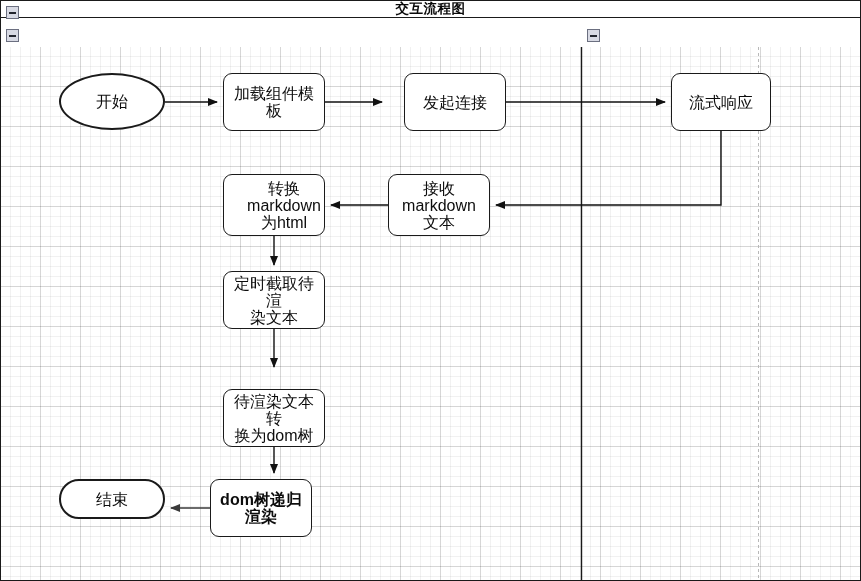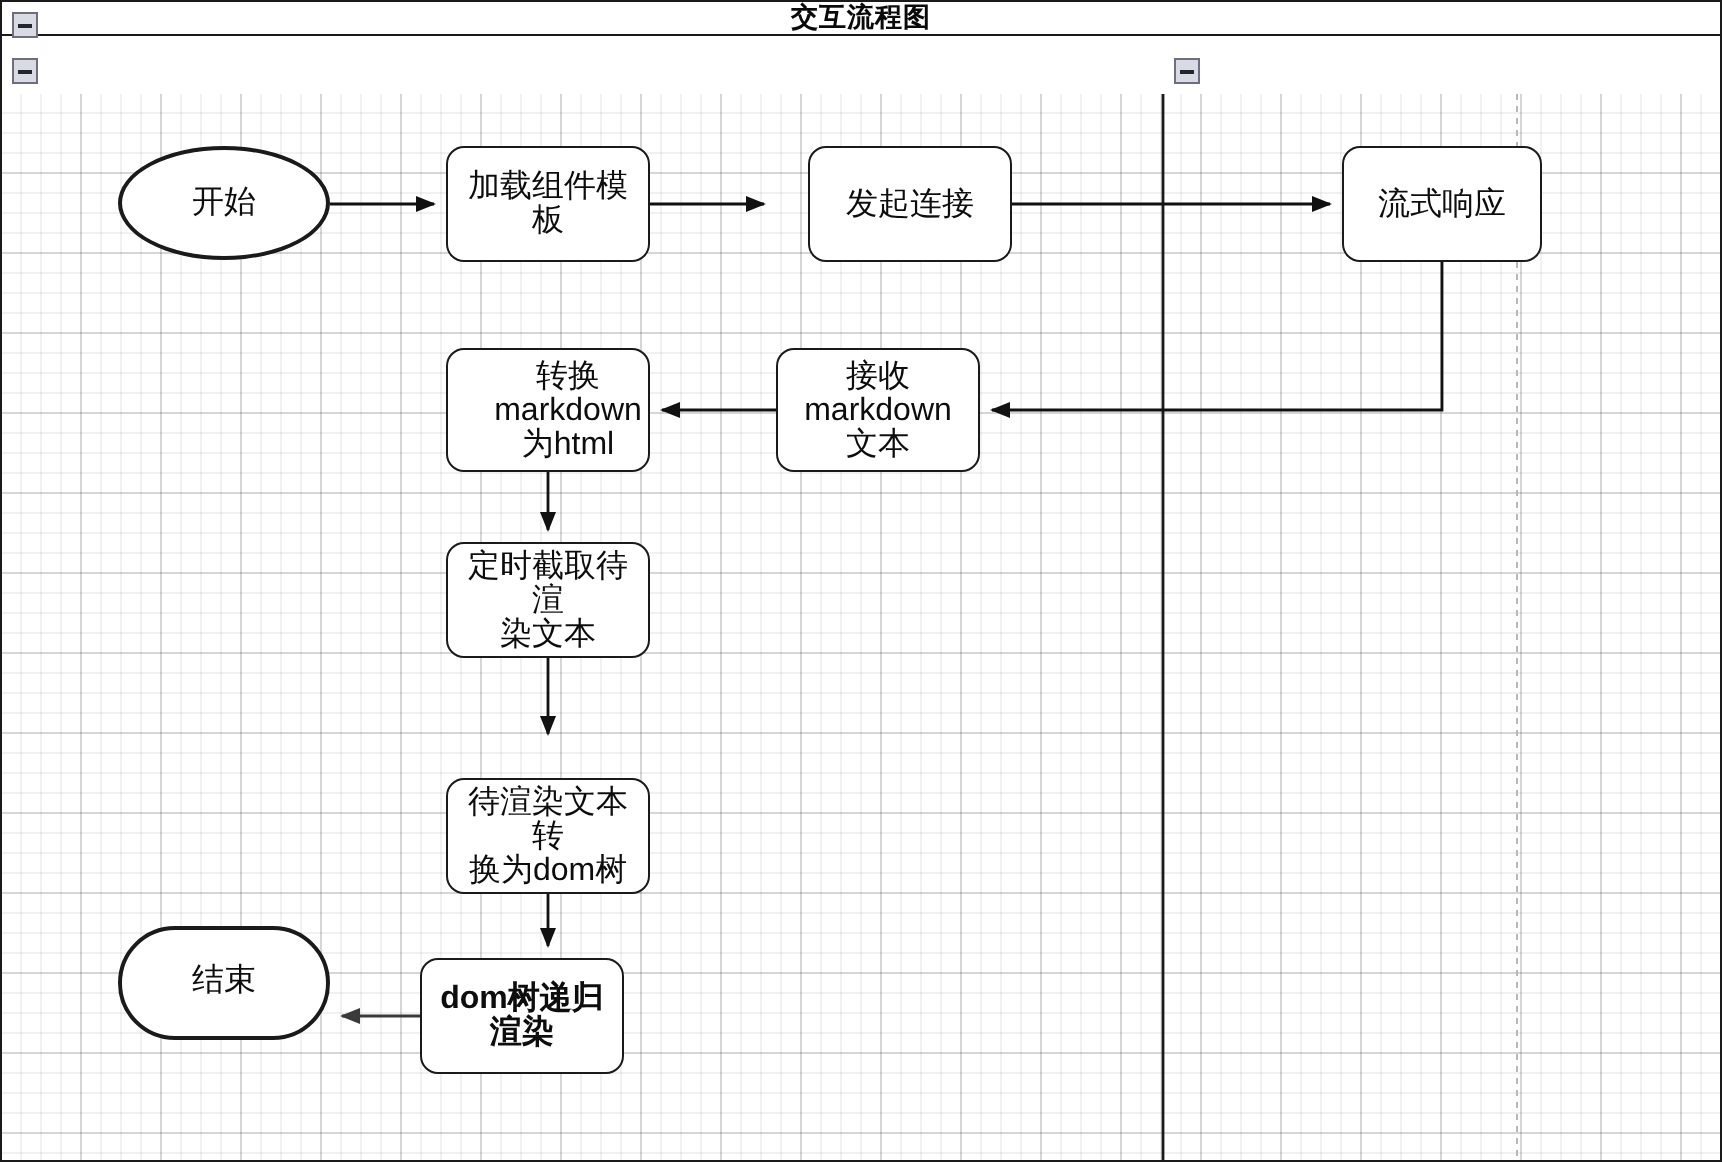--- a/index.html
+++ b/index.html
@@ -140,18 +140,18 @@
     </div>
 
     <div class="node rounded" style="left:222px;top:326px;width:102px;height:58px;margin-top:16px;">
       <span class="ml">待渲染文本转<br>换为dom树</span>
     </div>
 
     <div class="node rounded" style="left:209px;top:432px;width:102px;height:58px;font-weight:bold;">
       <span class="ml">dom树递归<br>渲染</span>
     </div>
 
-    <div class="node stadium" style="left:58px;top:416px;width:106px;height:57px;font-family:Liberation Mono, monospace;">
+    <div class="node stadium" style="left:58px;top:432px;width:106px;height:40px;">
       <span>结束</span>
     </div>
 
   </div>
 </div>
 
 </body></html>

